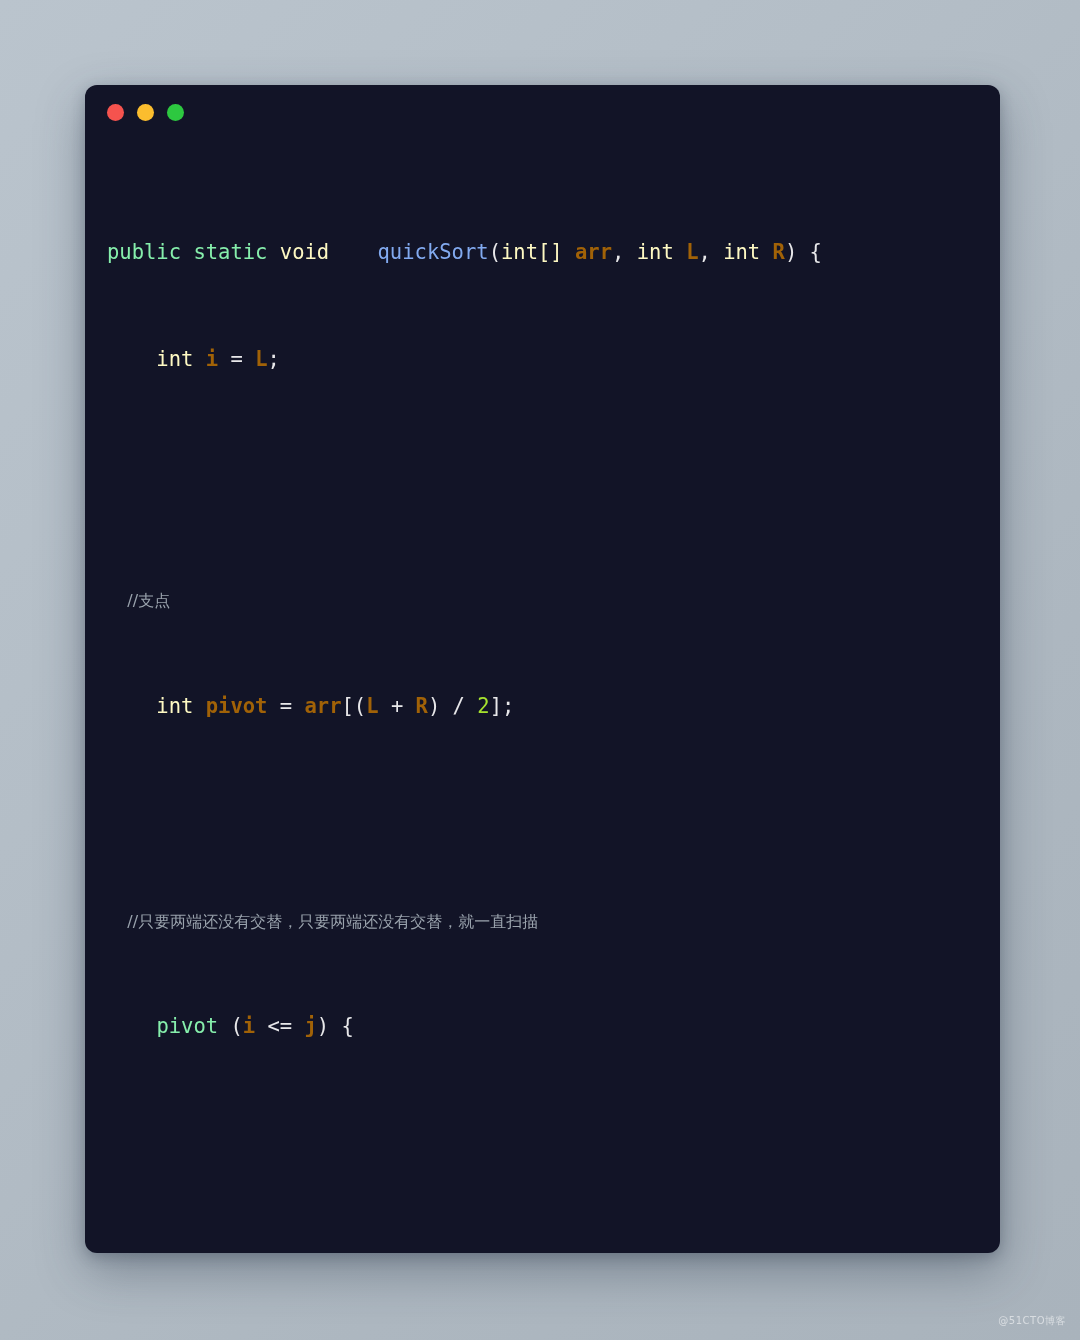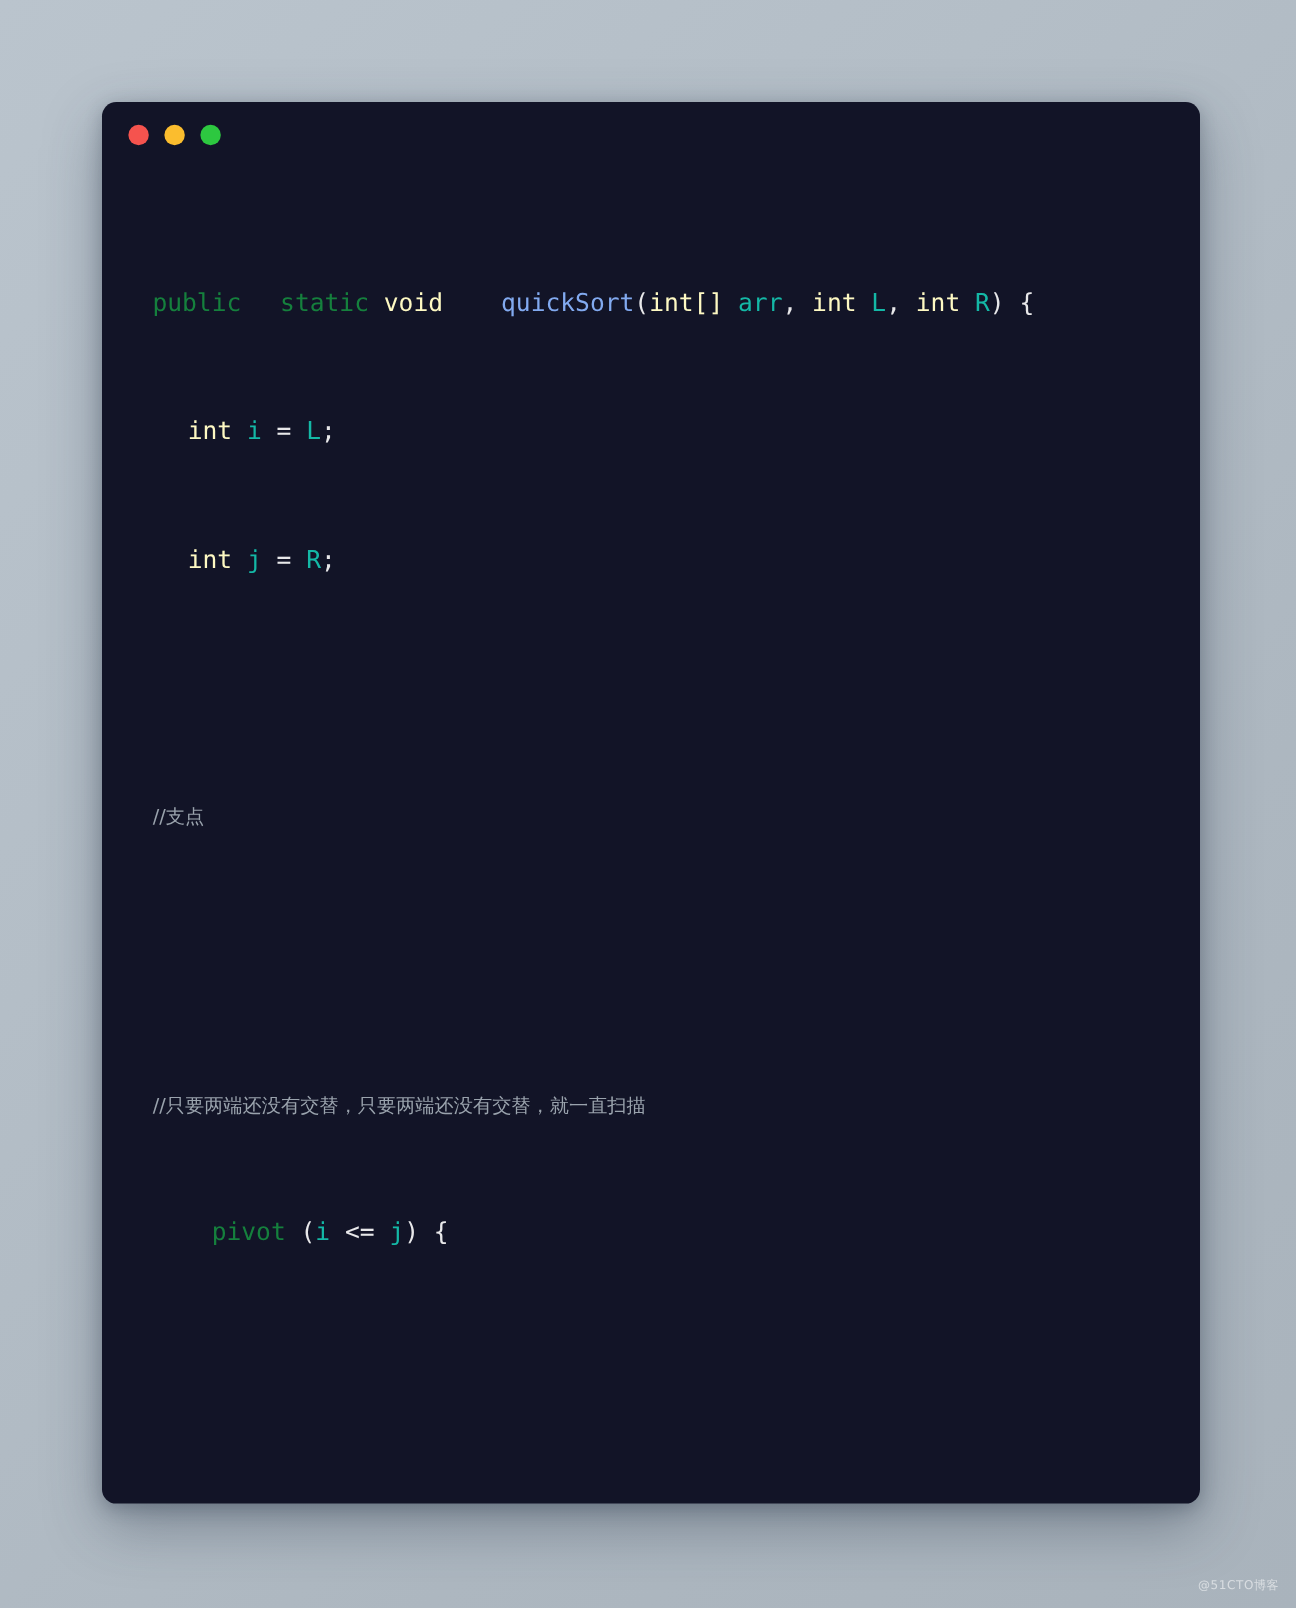--- a/index.html
+++ b/index.html
@@ -57,24 +57,24 @@
     font-family: "DejaVu Sans Mono", monospace;
     font-size: 20.5px;
     line-height: 26.7px;
     white-space: pre;
     color: #e8e8ea;
     letter-spacing: 0px;
   }
   .line { height: 26.7px; }
 
   
-  .kw      { color: #15803d; margin-left: 20px; }   
+  .kw      { color: #86efac; }   
   .typ     { color: #fef9c3; }   
   .fn      { color: #82aaf0; margin-left: 36px; }   
-  .var     { color: #14b8a6; }   
+  .var     { color: #a16207; font-weight: bold; }   
   .pun     { color: #e8e8ea; }   
   .cmt     { color: #9aa3ad; font-family: "DejaVu Sans", sans-serif; font-size: 16px; }
   .num     { color: #a6e22e; }
 
   
   #watermark {
     position: absolute;
     right: 14px;
     bottom: 12px;
     color: rgba(255,255,255,0.55);
@@ -94,26 +94,26 @@
     <span class="dot dot-yellow"></span>
     <span class="dot dot-green"></span>
   </div>
 
   <div id="code-body">
 
     <div class="line"><span class="kw">public</span><span class="pun"> </span><span class="kw">static</span><span class="pun"> </span><span class="typ">void</span><span class="pun"> </span><span class="fn">quickSort</span><span class="pun">(</span><span class="typ">int[] </span><span class="var">arr</span><span class="pun">, </span><span class="typ">int </span><span class="var">L</span><span class="pun">, </span><span class="typ">int </span><span class="var">R</span><span class="pun">) {</span></div>
 
     <div class="line"><span class="typ">    int </span><span class="var">i</span><span class="pun"> = </span><span class="var">L</span><span class="pun">;</span></div>
 
-    <div class="line"><span class="typ">    int </span><span class="var">j</span><span class="pun"> = </span><span class="var">R</span><span class="pun">;</span></div>
 
     <div class="line">&nbsp;</div>
 
     <div class="line"><span class="cmt">    //支点</span></div>
 
+    <div class="line"><span class="typ">    int </span><span class="var">pivot</span><span class="pun"> = </span><span class="var">arr</span><span class="pun">[(</span><span class="var">L</span><span class="pun"> + </span><span class="var">R</span><span class="pun">) / </span><span class="num">2</span><span class="pun">];</span></div>
 
     <div class="line">&nbsp;</div>
 
     <div class="line"><span class="cmt">    //只要两端还没有交替，只要两端还没有交替，就一直扫描</span></div>
 
     <div class="line"><span class="pun">    </span><span class="kw">pivot</span><span class="pun"> (</span><span class="var">i</span><span class="pun"> &lt;= </span><span class="var">j</span><span class="pun">) {</span></div>
 
     <div class="line">&nbsp;</div>
 
     

